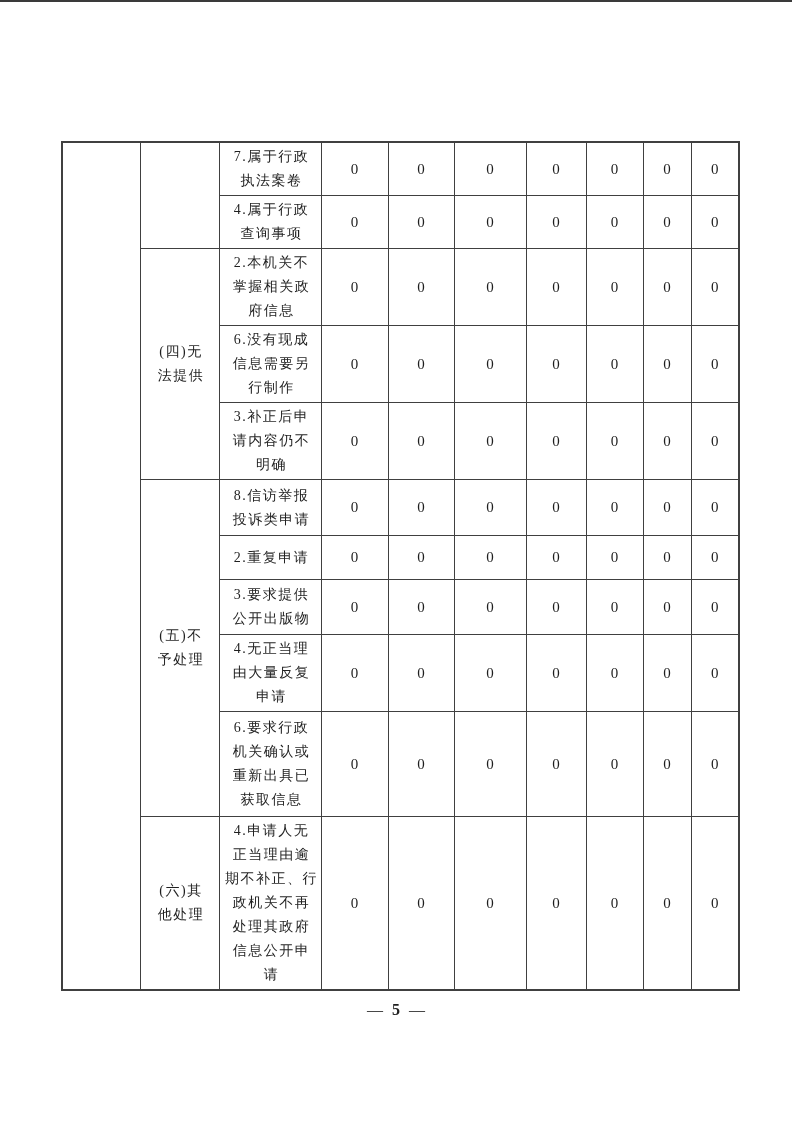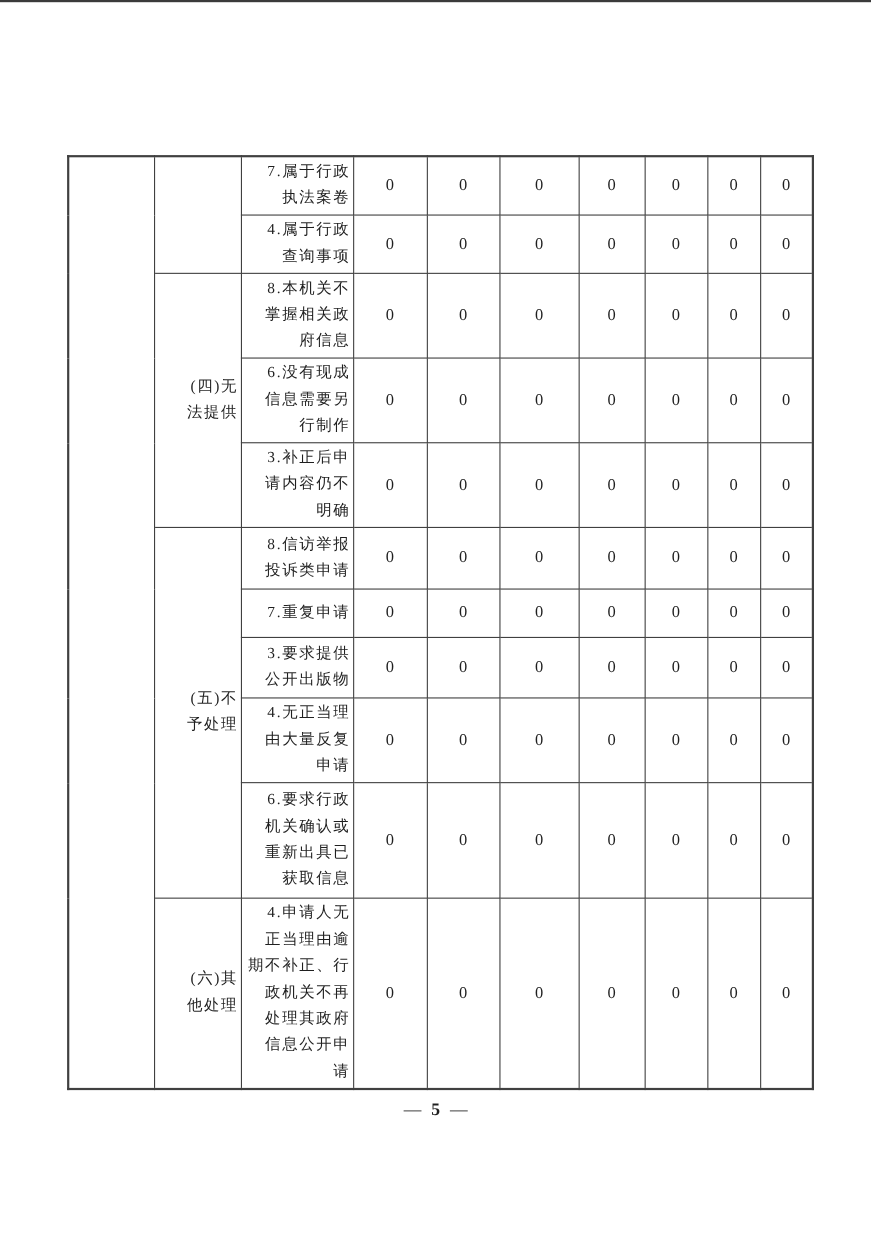--- a/index.html
+++ b/index.html
@@ -29,21 +29,21 @@
     vertical-align: middle;
     overflow: hidden;
   }
   td.spanner { background: #ffffff; }
   td.cat, td.item {
     white-space: pre;
     font-size: 14px;
     line-height: 24px;
     letter-spacing: 1.5px;
     padding: 2px 2px 2px 5px;
-    text-align: right;
+    text-align: center;
   }
   td.val {
     text-align: center;
     font-size: 15px;
     padding: 0;
   }
   .page-number {
     position: absolute; top: 1001px; left: 0;
     width: 792px;
     text-align: center;
@@ -91,21 +91,21 @@
       <td class="val">0</td>
       <td class="val">0</td>
       <td class="val">0</td>
       <td class="val">0</td>
       <td class="val">0</td>
       <td class="val">0</td>
     </tr>
     <tr style="height:76px">
       <td class="cat" rowspan="3">(四)无
 法提供</td>
-      <td class="item">8.本机关不
+      <td class="item">2.本机关不
 掌握相关政
 府信息</td>
       <td class="val">0</td>
       <td class="val">0</td>
       <td class="val">0</td>
       <td class="val">0</td>
       <td class="val">0</td>
       <td class="val">0</td>
       <td class="val">0</td>
     </tr>
@@ -140,21 +140,21 @@
 投诉类申请</td>
       <td class="val">0</td>
       <td class="val">0</td>
       <td class="val">0</td>
       <td class="val">0</td>
       <td class="val">0</td>
       <td class="val">0</td>
       <td class="val">0</td>
     </tr>
     <tr style="height:44px">
-      <td class="item">7.重复申请</td>
+      <td class="item">2.重复申请</td>
       <td class="val">0</td>
       <td class="val">0</td>
       <td class="val">0</td>
       <td class="val">0</td>
       <td class="val">0</td>
       <td class="val">0</td>
       <td class="val">0</td>
     </tr>
     <tr style="height:55px">
       <td class="item">3.要求提供

